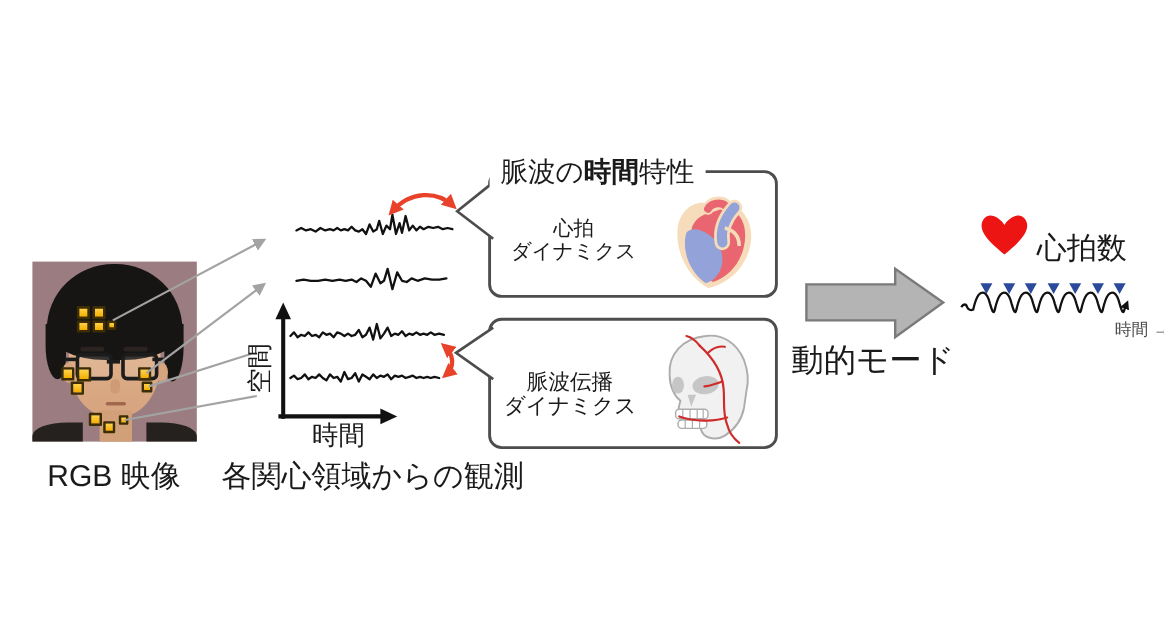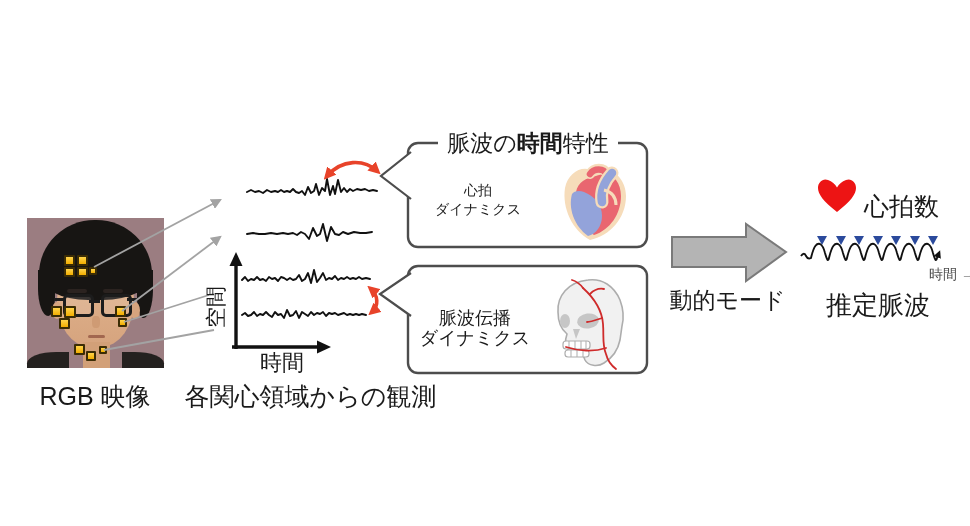--- a/index.html
+++ b/index.html
@@ -25,29 +25,29 @@
   #face-photo .arm{position:absolute;top:80px;width:10px;height:3px;background:#1c1c1c;}
   #face-photo .nose{position:absolute;left:65px;top:98px;width:8px;height:12px;background:#cf9b74;border-radius:40%;}
   #face-photo .mouth{position:absolute;left:61px;top:117px;width:17px;height:3px;background:#a2674f;border-radius:2px;}
   #face-photo .neck{position:absolute;left:56px;top:124px;width:27px;height:26px;background:#d2a078;}
   #face-photo .shoulder{position:absolute;top:134px;width:42px;height:16px;background:#24211f;}
   .roi{position:absolute;background:linear-gradient(#ffd34a,#f3ae00);border:2px solid #3c2d05;
      box-sizing:border-box;border-radius:1px;z-index:2;}
   
   #artwork{position:absolute;left:0;top:0;z-index:3;pointer-events:none;}
   
-  .box-title{position:absolute;z-index:4;font-size:23px;line-height:26px;text-align:center;}
+  .box-title{position:absolute;z-index:4;font-size:23px;line-height:26px;}
   .box-title .bg{background:#ffffff;padding:0 9px;white-space:nowrap;}
   .box-title .emph{font-weight:bold;}
   .box-body{position:absolute;z-index:4;text-align:center;}
   
   #caption-rgb,#caption-obs{font-size:25px;top:380px;z-index:4;}
   #axis-x-label{font-size:22px;z-index:4;}
   #axis-y-label{font-size:21px;z-index:4;transform:rotate(-90deg);}
-  #dmd-label{font-size:23px;line-height:23px;z-index:4;text-align:center;}
+  #dmd-label{font-size:27px;line-height:23px;z-index:4;text-align:center;}
   #hr-label{font-size:25px;z-index:4;text-align:center;}
   #pulse-label{font-size:26px;z-index:4;}
   #time-small-label{font-size:14px;color:#4d4d4d;z-index:4;margin-left:48px;}
 </style>
 </head>
 <body>
 
 <div id="canvas">
 
   <div id="face-photo" class="abs">
@@ -196,31 +196,30 @@
   <div class="txt center" id="caption-obs" style="left:168px;width:285px;">各関心領域からの観測</div>
 
   <div class="txt center" id="axis-x-label" style="left:246px;top:348px;width:72px;">時間</div>
   <div class="txt center" id="axis-y-label" style="left:190px;top:293px;width:52px;">空間</div>
 
   <div class="box-title" style="left:408px;top:130px;width:240px;">
     <span class="bg">
       <span>脈波の</span><span class="emph">時間</span><span>特性</span>
     </span>
   </div>
-  <div class="box-body" style="left:398px;top:181px;width:160px;font-size:14px;line-height:19px;">
+  <div class="box-body" style="left:398px;top:181px;width:160px;font-size:17px;line-height:19px;">
     <div>心拍</div>
     <div>ダイナミクス</div>
   </div>
 
   <div class="box-body" style="left:395px;top:308px;width:160px;font-size:18px;line-height:20px;">
     <div>脈波伝播</div>
     <div>ダイナミクス</div>
   </div>
 
   <div class="txt center" id="dmd-label" style="left:655px;top:289px;width:145px;">
     <div>動的モード</div>
   </div>
 
   <div class="txt" id="hr-label" style="left:864px;top:190px;">心拍数</div>
   <div class="txt" id="time-small-label" style="left:881px;top:266px;">時間 →</div>
-  <div class="txt center" id="pulse-label" style="left:808px;top:288px;width:140px;">推定脈波</div>
 
 </div>
 
 </body></html>

